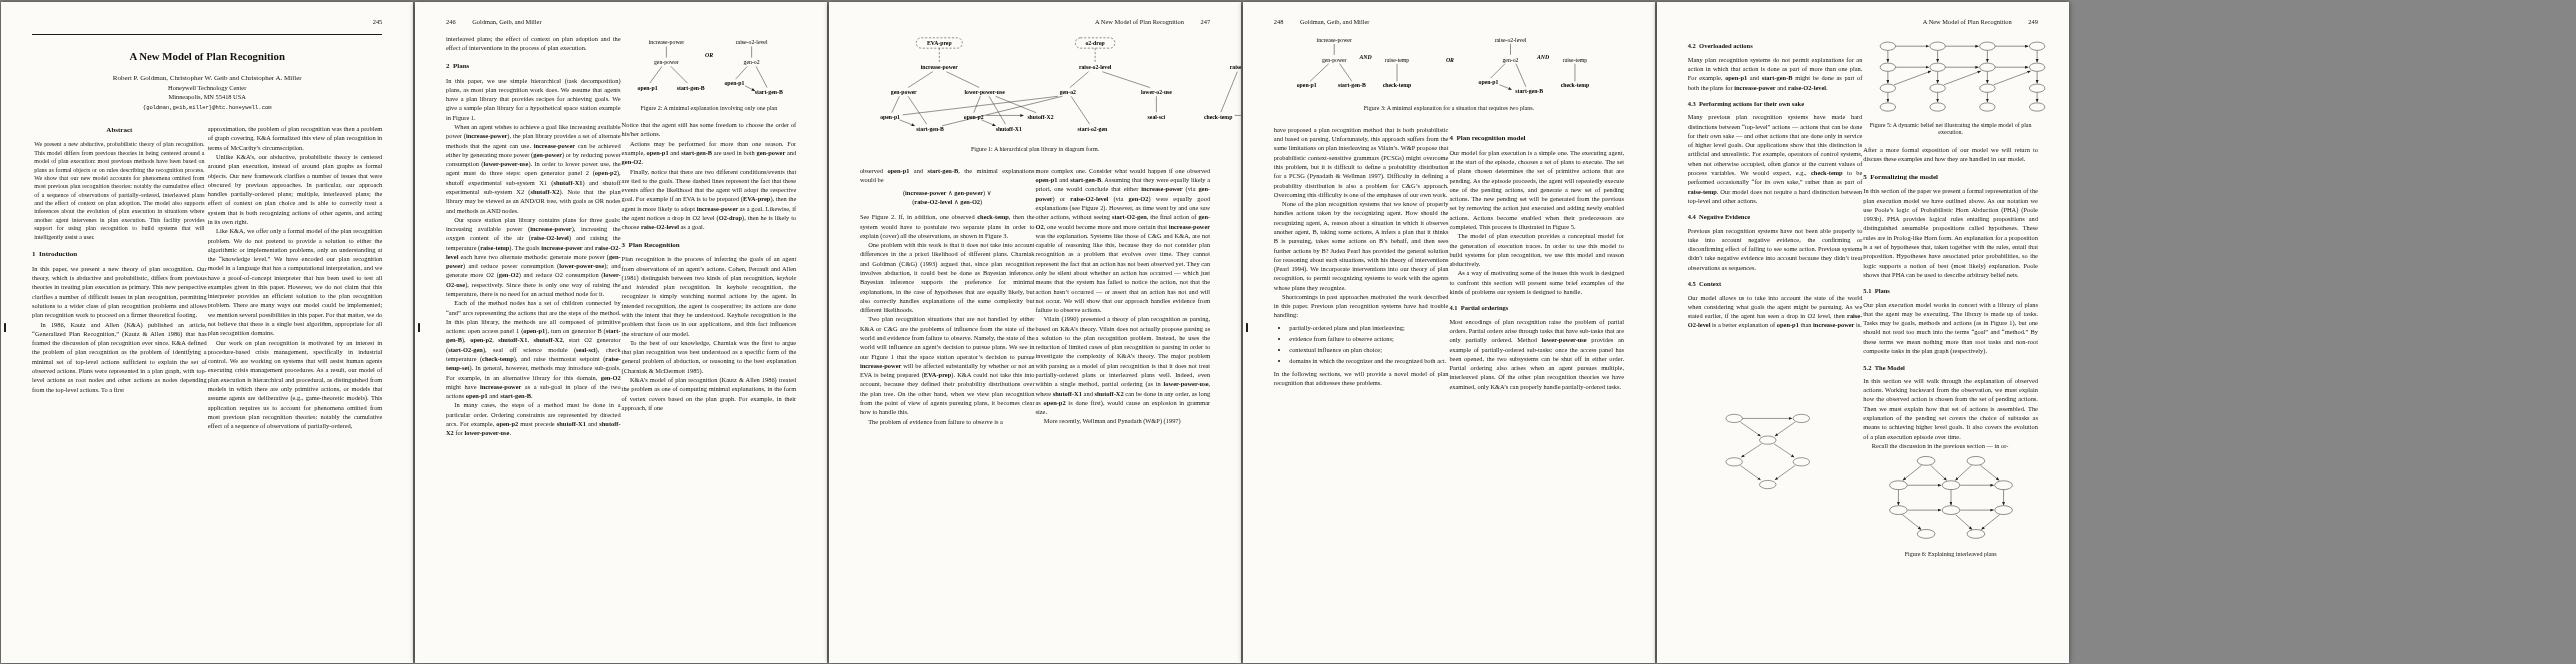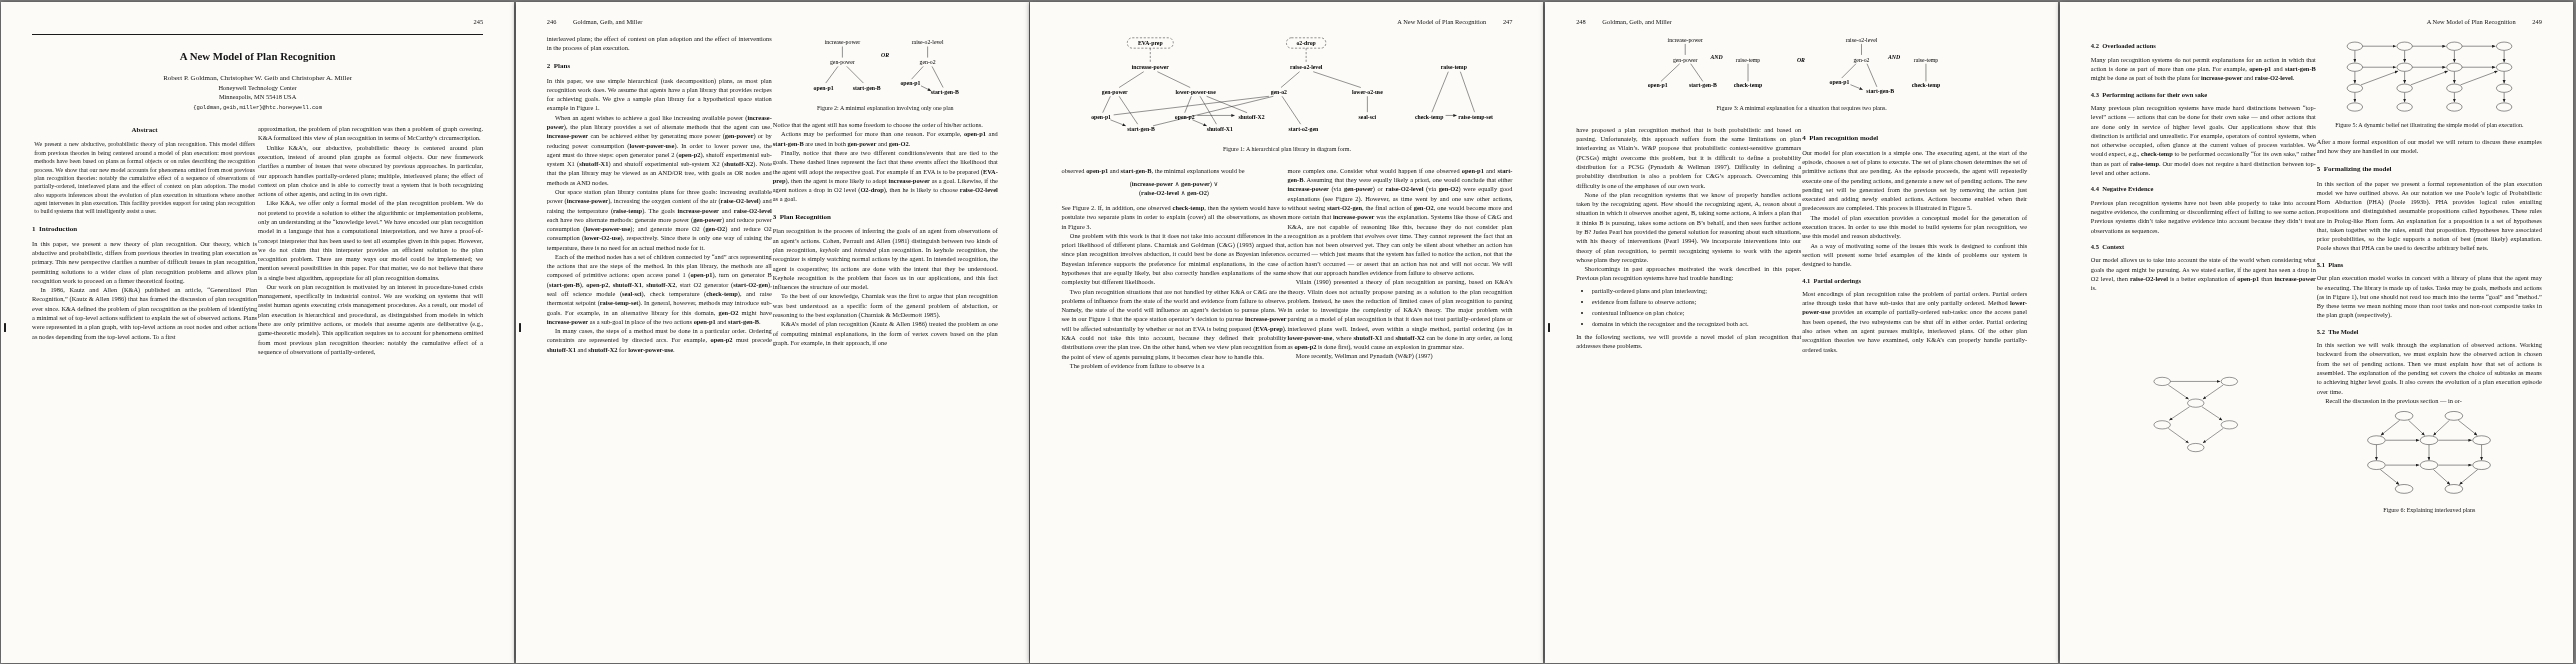--- a/index.html
+++ b/index.html
@@ -1,17 +1,17 @@
 <!DOCTYPE html>
 <html style="font-size:8.9px"><head>
 <meta charset="utf-8">
 <style>
   *{box-sizing:border-box;margin:0;padding:0}
   body{background:#868686;font-family:"Liberation Serif","DejaVu Serif",serif;color:#141414}
-  .spread{display:flex;gap:1.7px;width:2576px;padding:1.7px 1.1px;background:#868686}
+  .spread{display:flex;gap:1.7px;width:2070px;padding:1.7px 1.1px;background:#868686}
   .page{position:relative;background:#fcfbf8;width:513px;height:661px;padding:16.6px 31px 19px;overflow:hidden;box-shadow:0 0 5px rgba(0,0,0,.55)}
   .artifact{position:absolute;left:2.8px;top:321px;width:2.2px;height:8.9px;background:#1d1d1d;border-radius:0.6px}
   .runhead{font-size:6.4px;margin-bottom:8.9px;display:flex;gap:16.6px}
   .runhead.right{justify-content:flex-end}
   .headrule{border-top:1.3px solid #1a1a1a;margin:7.8px 0 14.4px}
   .titleblock{text-align:center;margin-bottom:13.3px}
   .paper-title{font-size:10.8px;font-weight:bold;margin-bottom:12px}
   .authors{font-size:7px;font-weight:normal;margin-bottom:2.8px}
   .affil{font-size:6.4px;line-height:1.35}
   .email{font-family:"Liberation Mono","DejaVu Sans Mono",monospace;font-size:5.5px;margin-top:2.2px}

